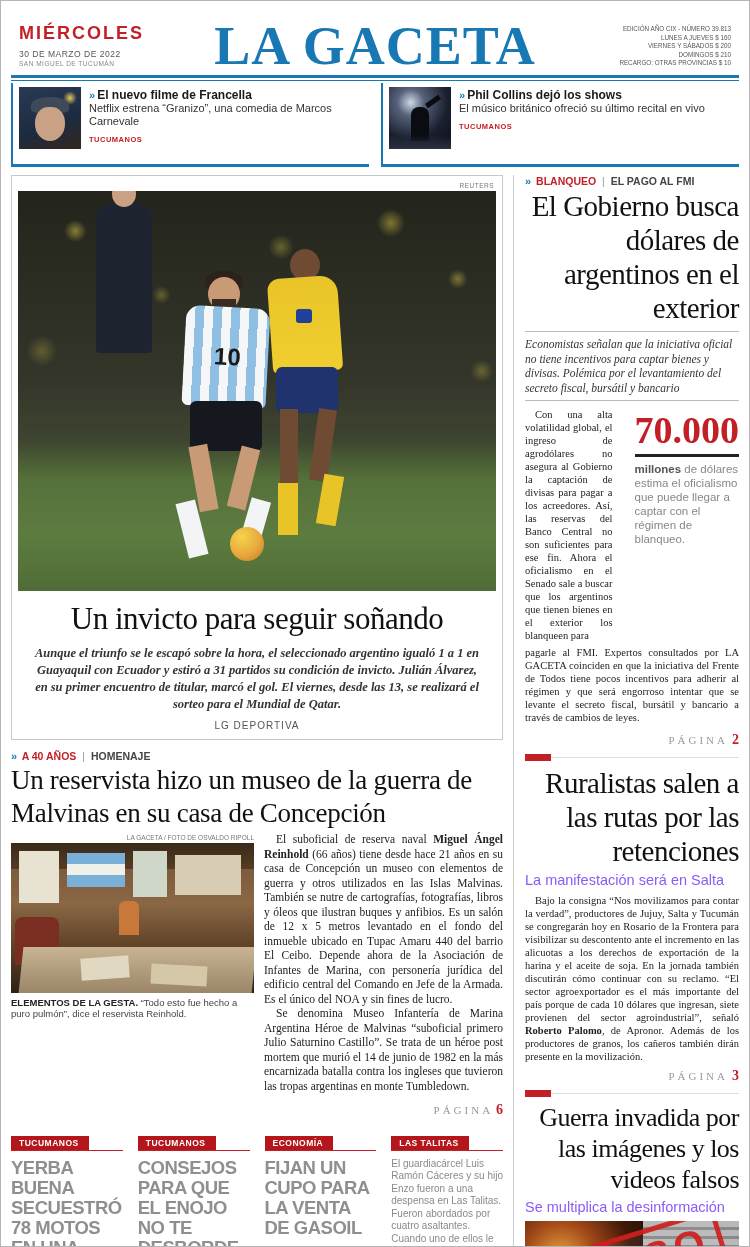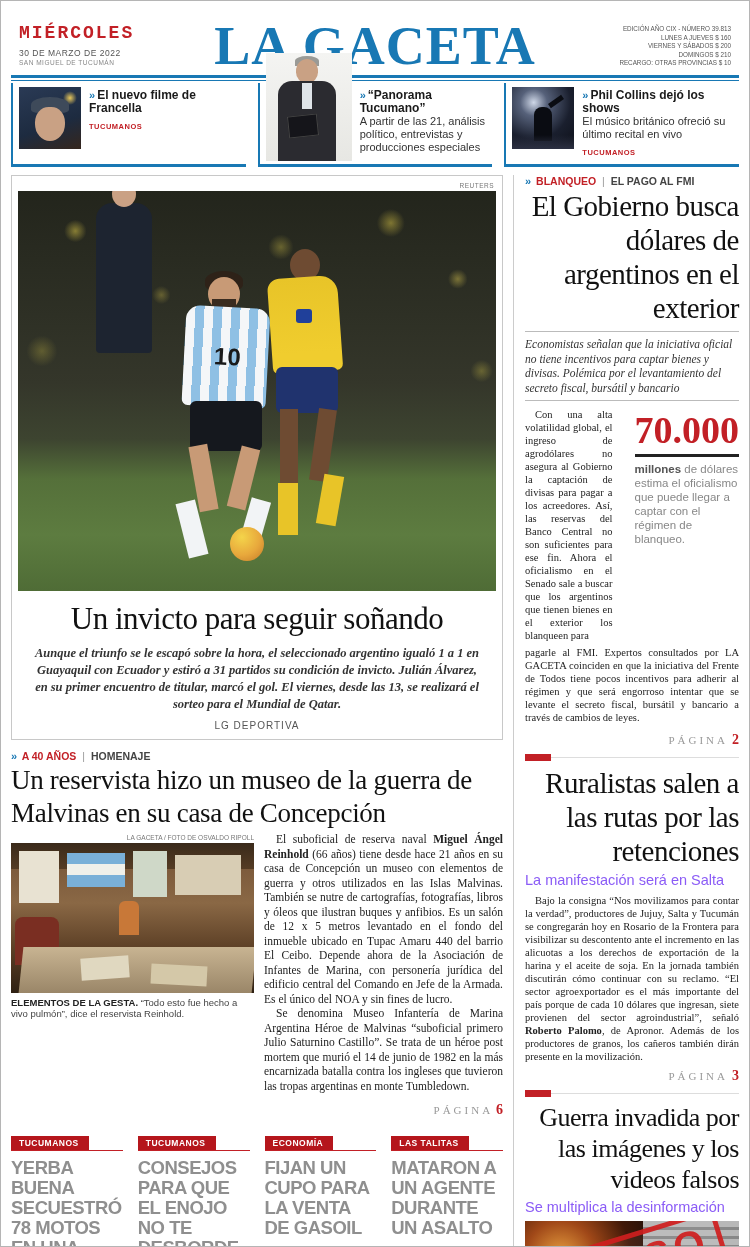--- a/index.html
+++ b/index.html
@@ -6,21 +6,21 @@
   html,body { background:#e8e8e8; }
   .page {
     width:750px; height:1247px; margin:0 auto; background:#fff;
     border:1px solid #b5b5b5; position:relative; overflow:hidden;
     font-family:"Liberation Sans", sans-serif; color:#222;
     padding:8px 10px 6px 10px;
   }
   
   .masthead { display:flex; align-items:flex-start; padding:8px 8px 0 8px; height:66px; position:relative; }
   .mast-left { width:175px; padding-top:6px; }
-  .mast-day { font-family:Liberation Mono, monospace; font-weight:bold; color:#c22026; font-size:18px; letter-spacing:2px; }
+  .mast-day { font-family:Liberation Sans, sans-serif; font-weight:bold; color:#c22026; font-size:18px; letter-spacing:2px; }
   .mast-date { font-size:8.5px; color:#555; margin-top:5px; letter-spacing:.5px; }
   .mast-city { font-size:6.5px; color:#888; margin-top:1px; letter-spacing:.5px; }
   .mast-logo { flex:1; text-align:center; font-family:"Liberation Serif", serif;
     font-weight:bold; color:#1878b4; font-size:54px; line-height:58px; letter-spacing:1px; }
   .mast-right { width:175px; text-align:right; font-size:6.3px; color:#555; line-height:8.5px; padding-top:8px; }
   .mast-rule { border-top:3px solid #1878b4; border-bottom:1px solid #1878b4; height:6px; margin:0 0 2px 0; }
   
   .teaser-row { display:flex; gap:12px; height:84px; margin-top:2px; }
   .teaser { flex:1; display:flex; gap:8px; border-left:2px solid #1878b4; border-bottom:3px solid #1878b4; padding:4px 2px 4px 6px; position:relative; background:#fff; }
   .teaser-img { width:62px; height:62px; flex:none; position:relative; overflow:hidden; }
@@ -170,34 +170,22 @@
 
   <div class="teaser-row">
     <div class="teaser">
       <div class="teaser-img art-francella">
         <div class="bokeh"></div>
           <div class="cap"></div>
           <div class="face"></div>
       </div>
       <div class="teaser-text">
         <div class="teaser-title"><span class="chev">»</span><span>El nuevo filme de Francella</span></div>
+        <div>Netflix estrena “Granizo”, una comedia de Marcos Carnevale</div>
         <div class="teaser-tag">TUCUMANOS</div>
-      </div>
-    </div>
-    <div class="teaser mid">
-      <div class="teaser-img art-panorama">
-        <div class="hair"></div>
-          <div class="head"></div>
-          <div class="suit"></div>
-          <div class="shirt"></div>
-          <div class="tablet"></div>
-      </div>
-      <div class="teaser-text">
-        <div class="teaser-title"><span class="chev">»</span><span>“Panorama Tucumano”</span></div>
-        <div>A partir de las 21, análisis político, entrevistas y producciones especiales</div>
       </div>
     </div>
     <div class="teaser">
       <div class="teaser-img art-collins">
         <div class="fig"></div>
           <div class="arm"></div>
           <div class="crowd"></div>
       </div>
       <div class="teaser-text">
         <div class="teaser-title"><span class="chev">»</span><span>Phil Collins dejó los shows</span></div>
@@ -263,21 +251,21 @@
               <div class="m-poster" style="left:8px; top:8px; width:40px; height:52px;"></div>
               <div class="m-flag" style="left:56px; top:10px; width:58px; height:34px;"></div>
               <div class="m-poster" style="left:122px; top:8px; width:34px; height:46px; background:#cfd8c8;"></div>
               <div class="m-poster" style="left:164px; top:12px; width:66px; height:40px; background:#d8cdb4;"></div>
               <div class="m-chair"></div>
               <div class="m-person"></div>
               <div class="m-table"></div>
               <div class="m-poster" style="left:70px; bottom:14px; width:48px; height:22px; background:#e0d8c0; transform:rotate(-4deg);"></div>
               <div class="m-poster" style="left:140px; bottom:8px; width:56px; height:20px; background:#d4c8a8; transform:rotate(3deg);"></div>
             </div>
-            <div class="m-caption"><b>ELEMENTOS DE LA GESTA.</b><span> “Todo esto fue hecho a vivo pulmón”, dice el reservista Reinhold.</span></div>
+            <div class="m-caption"><b>ELEMENTOS DE LA GESTA.</b><span> “Todo esto fue hecho a puro pulmón”, dice el reservista Reinhold.</span></div>
           </div>
           <div class="m-body">
             <p><span class="ind"></span><span>El suboficial de reserva naval </span><b>Miguel Ángel Reinhold</b><span> (66 años) tiene desde hace 21 años en su casa de Concepción un museo con elementos de guerra y otros utilizados en las Islas Malvinas. También se nutre de cartografías, fotografías, libros y óleos que ilustran buques y anfibios. Es un salón de 12 x 5 metros levantado en el fondo del inmueble ubicado en Tupac Amaru 440 del barrio El Ceibo. Depende ahora de la Asociación de Infantes de Marina, con personería jurídica del edificio central del Comando en Jefe de la Armada. Es el único del NOA y sin fines de lucro.</span></p>
             <p><span class="ind"></span><span>Se denomina Museo Infantería de Marina Argentina Héroe de Malvinas “suboficial primero Julio Saturnino Castillo”. Se trata de un héroe post mortem que murió el 14 de junio de 1982 en la más encarnizada batalla contra los ingleses que tuvieron las tropas argentinas en monte Tumbledown.</span></p>
             <div class="pagelabel" style="margin-top:10px;">
               <span class="pl-word">PÁGINA</span> <span class="pl-num">6</span>
             </div>
           </div>
         </div>
       </div>
@@ -293,21 +281,20 @@
           <div class="b-headline">CONSEJOS PARA QUE EL ENOJO NO TE DESBORDE</div>
 
         </div>
         <div class="b-story">
           <div class="b-tagwrap"><span class="b-tag">ECONOMÍA</span></div>
           <div class="b-headline">FIJAN UN CUPO PARA LA VENTA DE GASOIL</div>
           <div class="b-body">Si bien en Tucumán no se había notado faltante de gasoil ayer, la Confederación de Entidades de Hidrocarburos indicó que se observan las primeras señales en el país de desabastecimiento, por lo que se fijó un cupo de venta: 15 litros por cliente. PÁGINA 3</div>
         </div>
         <div class="b-story">
           <div class="b-tagwrap"><span class="b-tag">LAS TALITAS</span></div>
-          <div class="b-headline">MATARON A UN AGENTE DURANTE UN ASALTO</div>
           <div class="b-body">El guardiacárcel Luis Ramón Cáceres y su hijo Enzo fueron a una despensa en Las Talitas. Fueron abordados por cuatro asaltantes. Cuando uno de ellos le hizo un disparo en el abdomen al hijo, Cáceres sacó su arma y hubo un tiroteo. Fallecieron él y un delincuente.  PÁGINA 12</div>
         </div>
       </div>
     </div>
 
     <div class="col-right">
 
       <div>
         <div class="kicker">
           <span class="chev">»</span>

